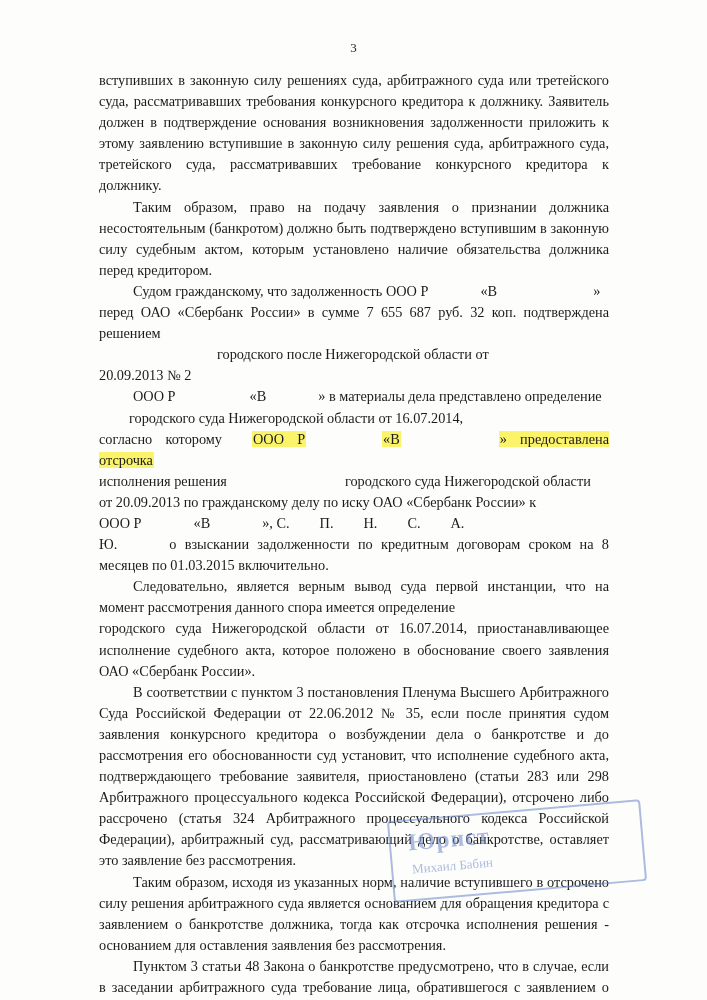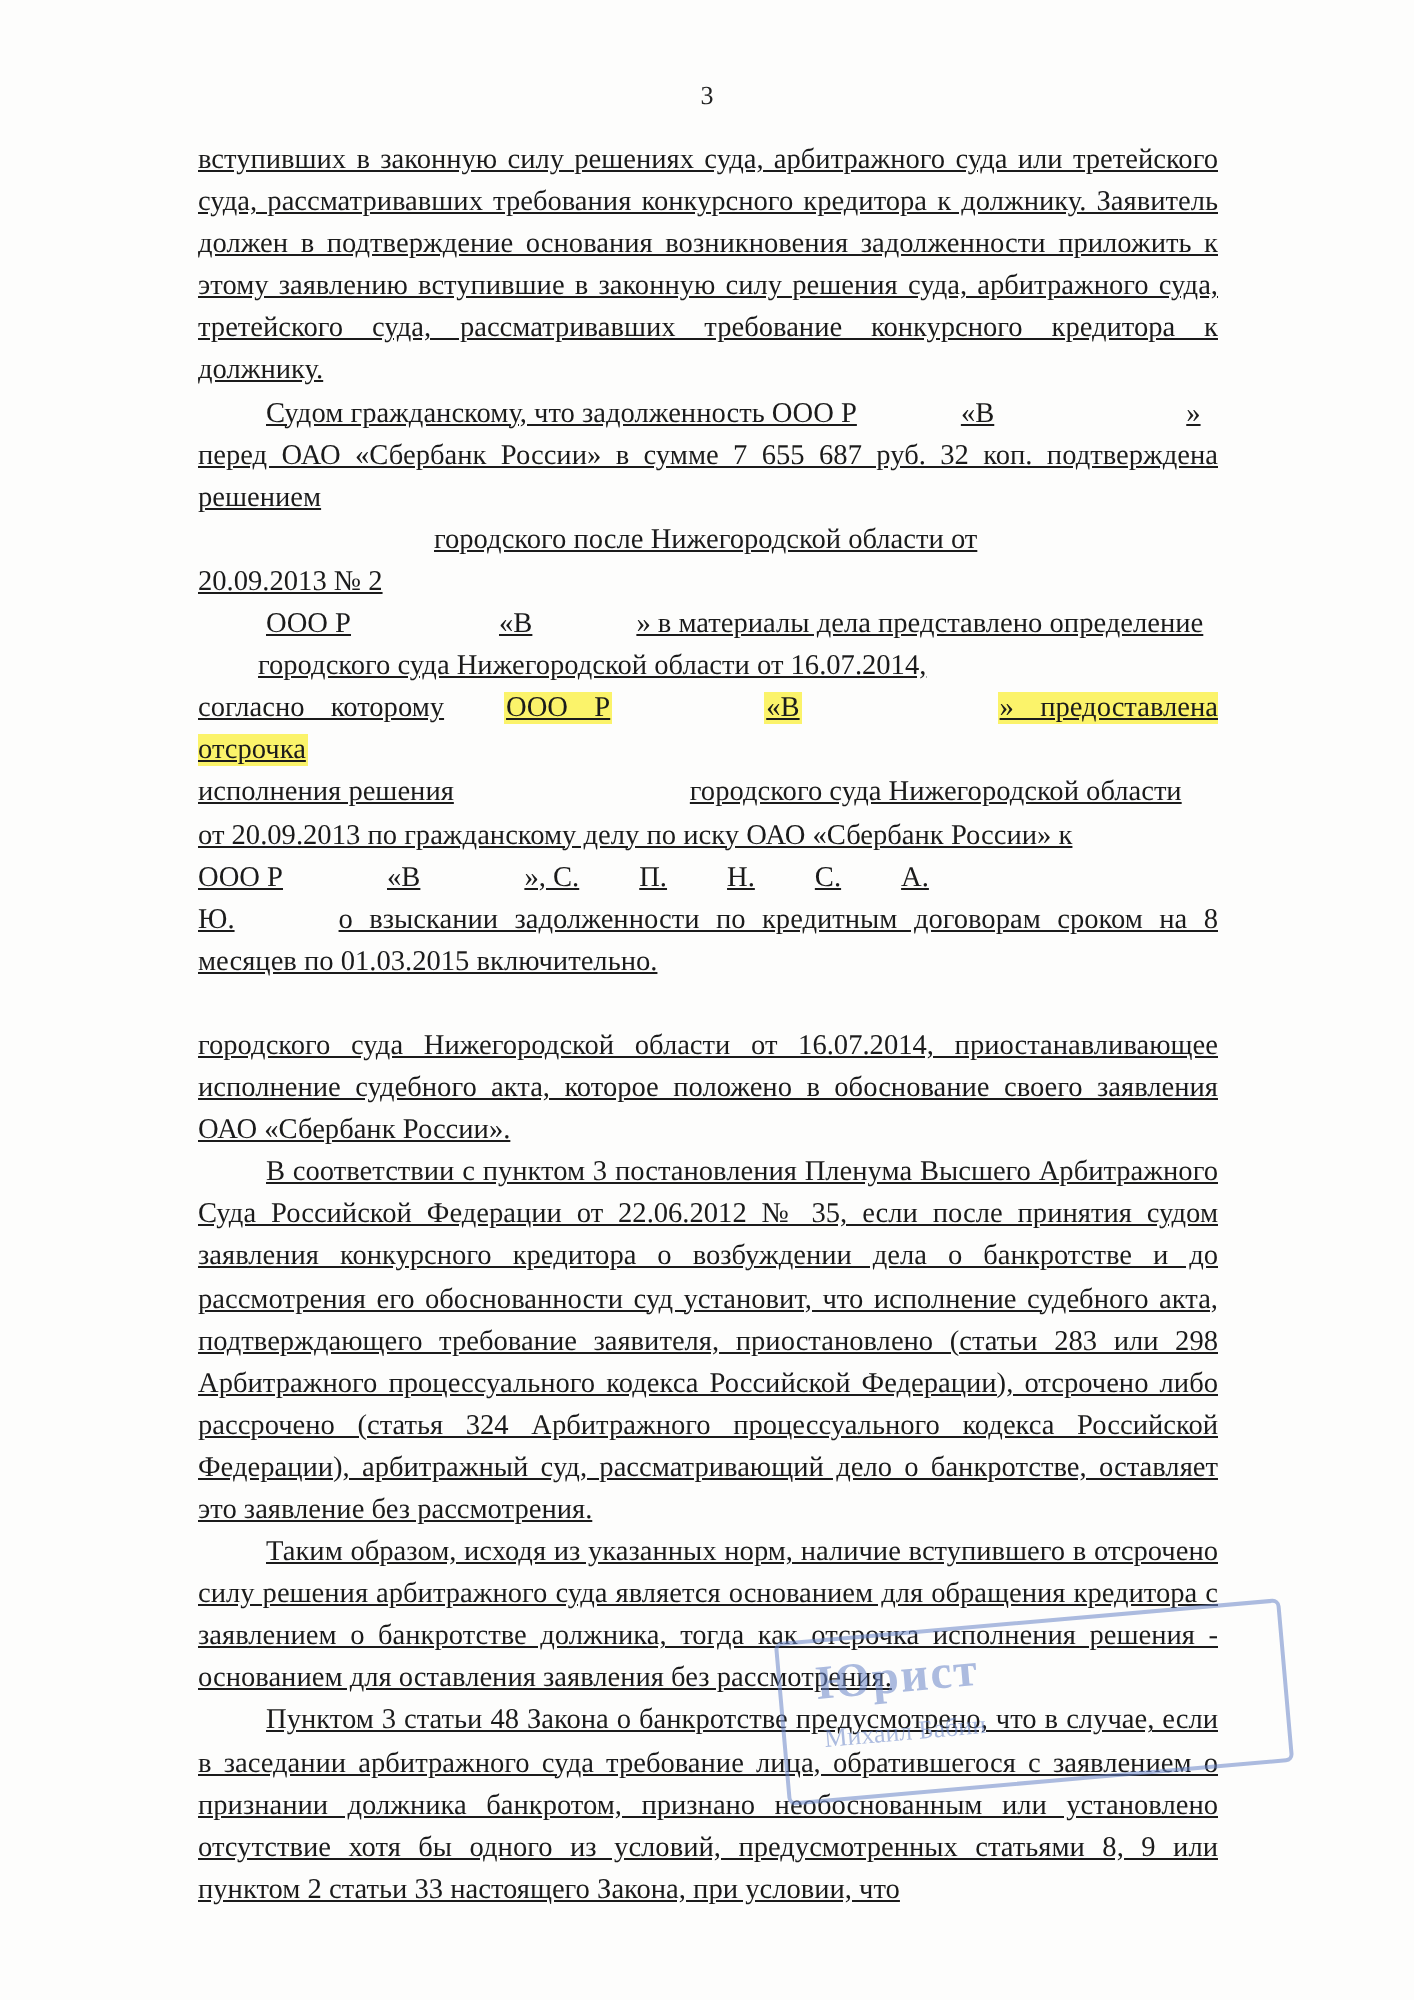--- a/index.html
+++ b/index.html
@@ -39,21 +39,20 @@
     font-size: 14.3px;
     line-height: 21.1px;
     text-align: justify;
     text-justify: inter-word;
     color: #1b1b1b;
   }
   .para {
     margin: 0;
     text-indent: 34px;
     text-align: justify;
-    text-decoration: underline;
   }
   .para.no-indent {
     text-indent: 0;
   }
   .hl {
     background: #fbf36a;
     padding: 0 1px;
   }
   .gap-s { display: inline-block; width: 30px; }
   .gap-m { display: inline-block; width: 52px; }
@@ -106,26 +105,27 @@
 <body>
 
 <div class="page">
 
   <div class="page-number">3</div>
 
   <div class="doc-body">
 
     <p class="para no-indent"><span>вступивших в законную силу решениях суда, арбитражного суда или третейского суда, рассматривавших требования конкурсного кредитора к должнику. Заявитель должен в подтверждение основания возникновения задолженности приложить к этому заявлению вступившие в законную силу решения суда, арбитражного суда, третейского суда, рассматривавших требование конкурсного кредитора к должнику.</span></p>
 
+    <p class="para"><span>Таким образом, право на подачу заявления о признании должника несостоятельным (банкротом) должно быть подтверждено вступившим в законную силу судебным актом, которым установлено наличие обязательства должника перед кредитором.</span></p>
 
     <p class="para"><span>Судом гражданскому, что задолженность ООО Р</span><span class="gap-m"></span><span>«В</span><span class="gap-xl"></span><span>»</span><br><span>перед ОАО «Сбербанк России» в сумме 7 655 687 руб. 32 коп. подтверждена решением</span><br><span class="gap-xxl"></span><span>городского после Нижегородской области от</span><br><span>20.09.2013 № 2</span></p>
 
     <p class="para"><span>ООО Р</span><span class="gap-l"></span><span>«В</span><span class="gap-m"></span><span>» в материалы дела представлено определение</span><br><span class="gap-s"></span><span>городского суда Нижегородской области от 16.07.2014,</span><br><span>согласно которому</span><span class="gap-s"></span><span class="hl">ООО Р</span><span class="hl gap-l"></span><span class="hl">«В</span><span class="hl gap-xl"></span><span class="hl">» предоставлена отсрочка</span><br><span>исполнения решения</span><span class="gap-xxl"></span><span>городского суда Нижегородской области</span><br><span>от 20.09.2013 по гражданскому делу по иску ОАО «Сбербанк России» к</span><br><span>ООО Р</span><span class="gap-m"></span><span>«В</span><span class="gap-m"></span><span>», С.</span><span class="gap-s"></span><span>П.</span><span class="gap-s"></span><span>Н.</span><span class="gap-s"></span><span>С.</span><span class="gap-s"></span><span>А.</span><br><span>Ю.</span><span class="gap-m"></span><span>о взыскании задолженности по кредитным договорам сроком на 8 месяцев по 01.03.2015 включительно.</span></p>
 
-    <p class="para"><br><span>городского суда Нижегородской области от 16.07.2014, приостанавливающее исполнение судебного акта, которое положено в обоснование своего заявления ОАО «Сбербанк России».</span></p>
+    <p class="para"><span>Следовательно, является верным вывод суда первой инстанции, что на момент рассмотрения данного спора имеется определение</span><br><span>городского суда Нижегородской области от 16.07.2014, приостанавливающее исполнение судебного акта, которое положено в обоснование своего заявления ОАО «Сбербанк России».</span></p>
 
     <p class="para"><span>В соответствии с пунктом 3 постановления Пленума Высшего Арбитражного Суда Российской Федерации от 22.06.2012 № 35, если после принятия судом заявления конкурсного кредитора о возбуждении дела о банкротстве и до рассмотрения его обоснованности суд установит, что исполнение судебного акта, подтверждающего требование заявителя, приостановлено (статьи 283 или 298 Арбитражного процессуального кодекса Российской Федерации), отсрочено либо рассрочено (статья 324 Арбитражного процессуального кодекса Российской Федерации), арбитражный суд, рассматривающий дело о банкротстве, оставляет это заявление без рассмотрения.</span></p>
 
     <p class="para"><span>Таким образом, исходя из указанных норм, наличие вступившего в отсрочено силу решения арбитражного суда является основанием для обращения кредитора с заявлением о банкротстве должника, тогда как отсрочка исполнения решения - основанием для оставления заявления без рассмотрения.</span></p>
 
     <p class="para"><span>Пунктом 3 статьи 48 Закона о банкротстве предусмотрено, что в случае, если в заседании арбитражного суда требование лица, обратившегося с заявлением о признании должника банкротом, признано необоснованным или установлено отсутствие хотя бы одного из условий, предусмотренных статьями 8, 9 или пунктом 2 статьи 33 настоящего Закона, при условии, что</span></p>
 
   </div>
 
   <div class="watermark">

